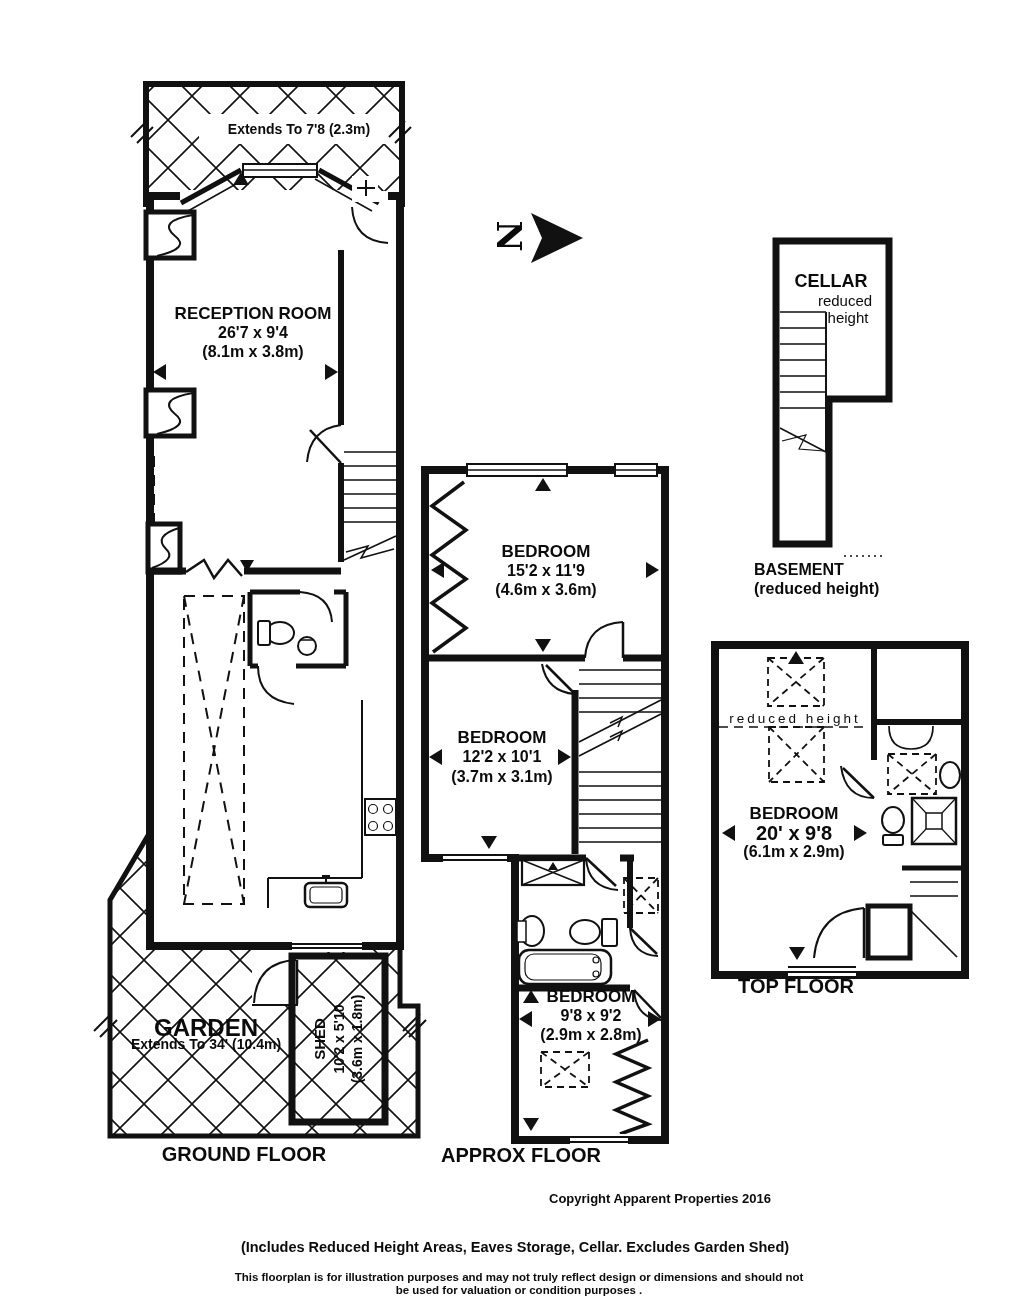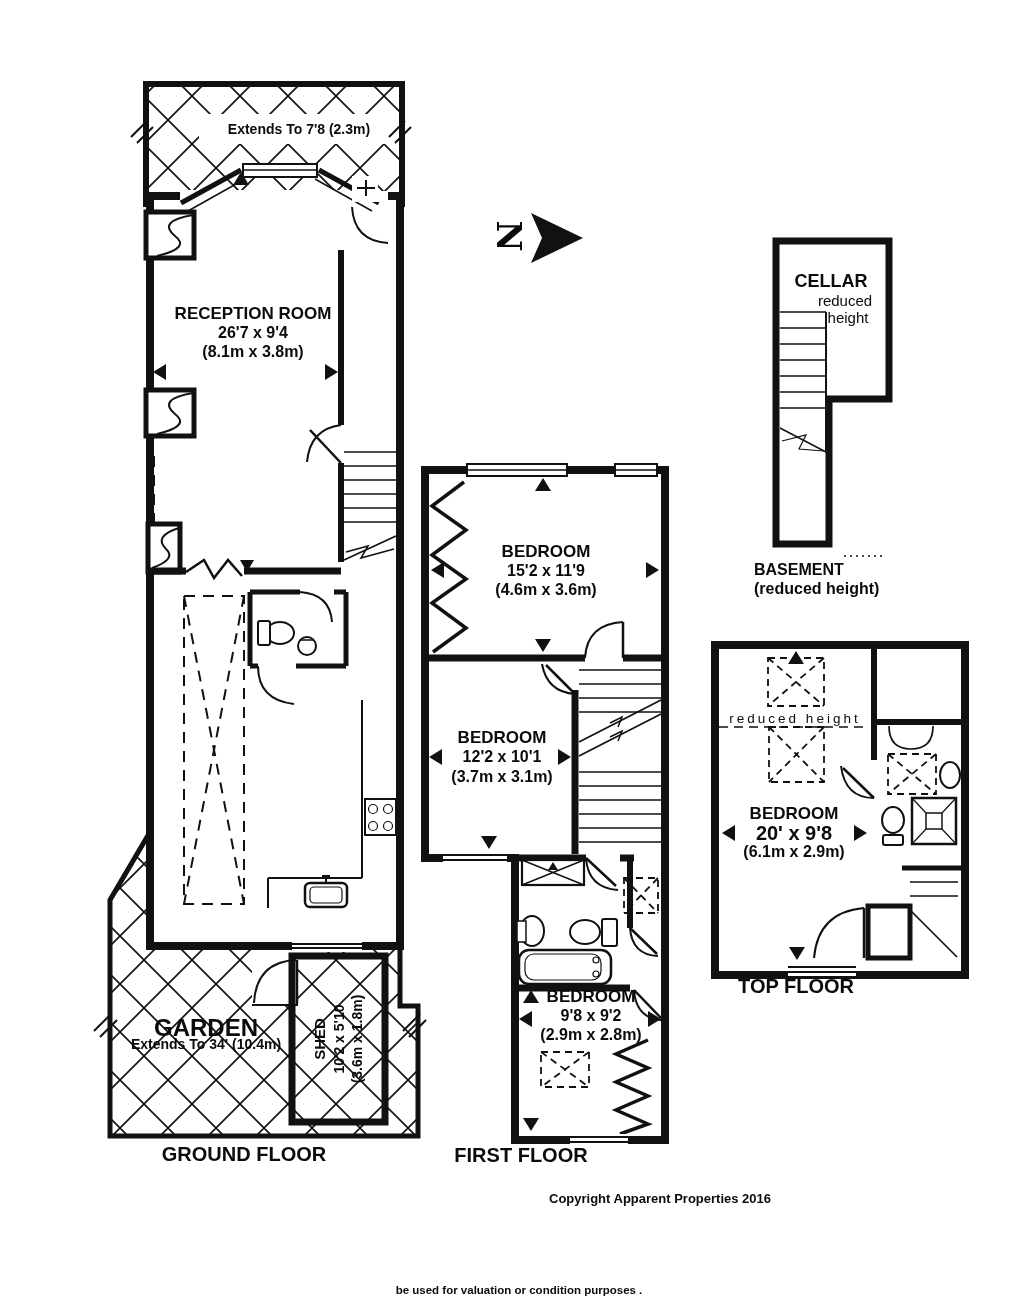--- a/index.html
+++ b/index.html
@@ -269,30 +269,32 @@
 <div class="lbl" style="left:546px;top:590px;font-size:16px;">(4.6m x 3.6m)</div>
 
 <div class="lbl" style="left:502px;top:737px;font-size:17px;">BEDROOM</div>
 <div class="lbl" style="left:502px;top:757px;font-size:16px;">12'2 x 10'1</div>
 <div class="lbl" style="left:502px;top:777px;font-size:16px;">(3.7m x 3.1m)</div>
 
 <div class="lbl" style="left:591px;top:996px;font-size:17px;">BEDROOM</div>
 <div class="lbl" style="left:591px;top:1016px;font-size:16px;">9'8 x 9'2</div>
 <div class="lbl" style="left:591px;top:1035px;font-size:16px;">(2.9m x 2.8m)</div>
 
-<div class="lbl" style="left:521px;top:1155px;font-size:20px;">FIRST FLOOR</div>
+<div class="lbl" style="left:521px;top:1155px;font-size:20px;">APPROX FLOOR</div>
 
 <div class="lbl light" style="left:795px;top:719px;font-size:13.5px;letter-spacing:3px;">reduced height</div>
 <div class="lbl" style="left:794px;top:813px;font-size:17px;">BEDROOM</div>
 <div class="lbl" style="left:794px;top:833px;font-size:20px;">20' x 9'8</div>
 <div class="lbl" style="left:794px;top:852px;font-size:16px;">(6.1m x 2.9m)</div>
 <div class="lbl" style="left:796px;top:986px;font-size:20px;">TOP FLOOR</div>
 
 <div class="lbl" style="left:831px;top:281px;font-size:18px;">CELLAR</div>
 <div class="lbl light" style="left:845px;top:300px;font-size:15px;">reduced</div>
 <div class="lbl light" style="left:848px;top:317px;font-size:15px;">height</div>
 <div class="lbl leftal" style="left:754px;top:570px;font-size:16px;">BASEMENT</div>
 <div class="lbl leftal" style="left:754px;top:589px;font-size:16px;">(reduced height)</div>
 
+<div class="lbl" style="left:515px;top:1247px;font-size:14.5px;">(Includes Reduced Height Areas, Eaves Storage, Cellar. Excludes Garden Shed)</div>
 <div class="lbl" style="left:660px;top:1198px;font-size:13px;">Copyright Apparent Properties 2016</div>
+<div class="lbl" style="left:519px;top:1278px;font-size:11.5px;">This floorplan is for illustration purposes and may not truly reflect design or dimensions and should not</div>
 <div class="lbl" style="left:519px;top:1291px;font-size:11.5px;">be used for valuation or condition purposes .</div>
 
 </div>
 
 </body></html>

